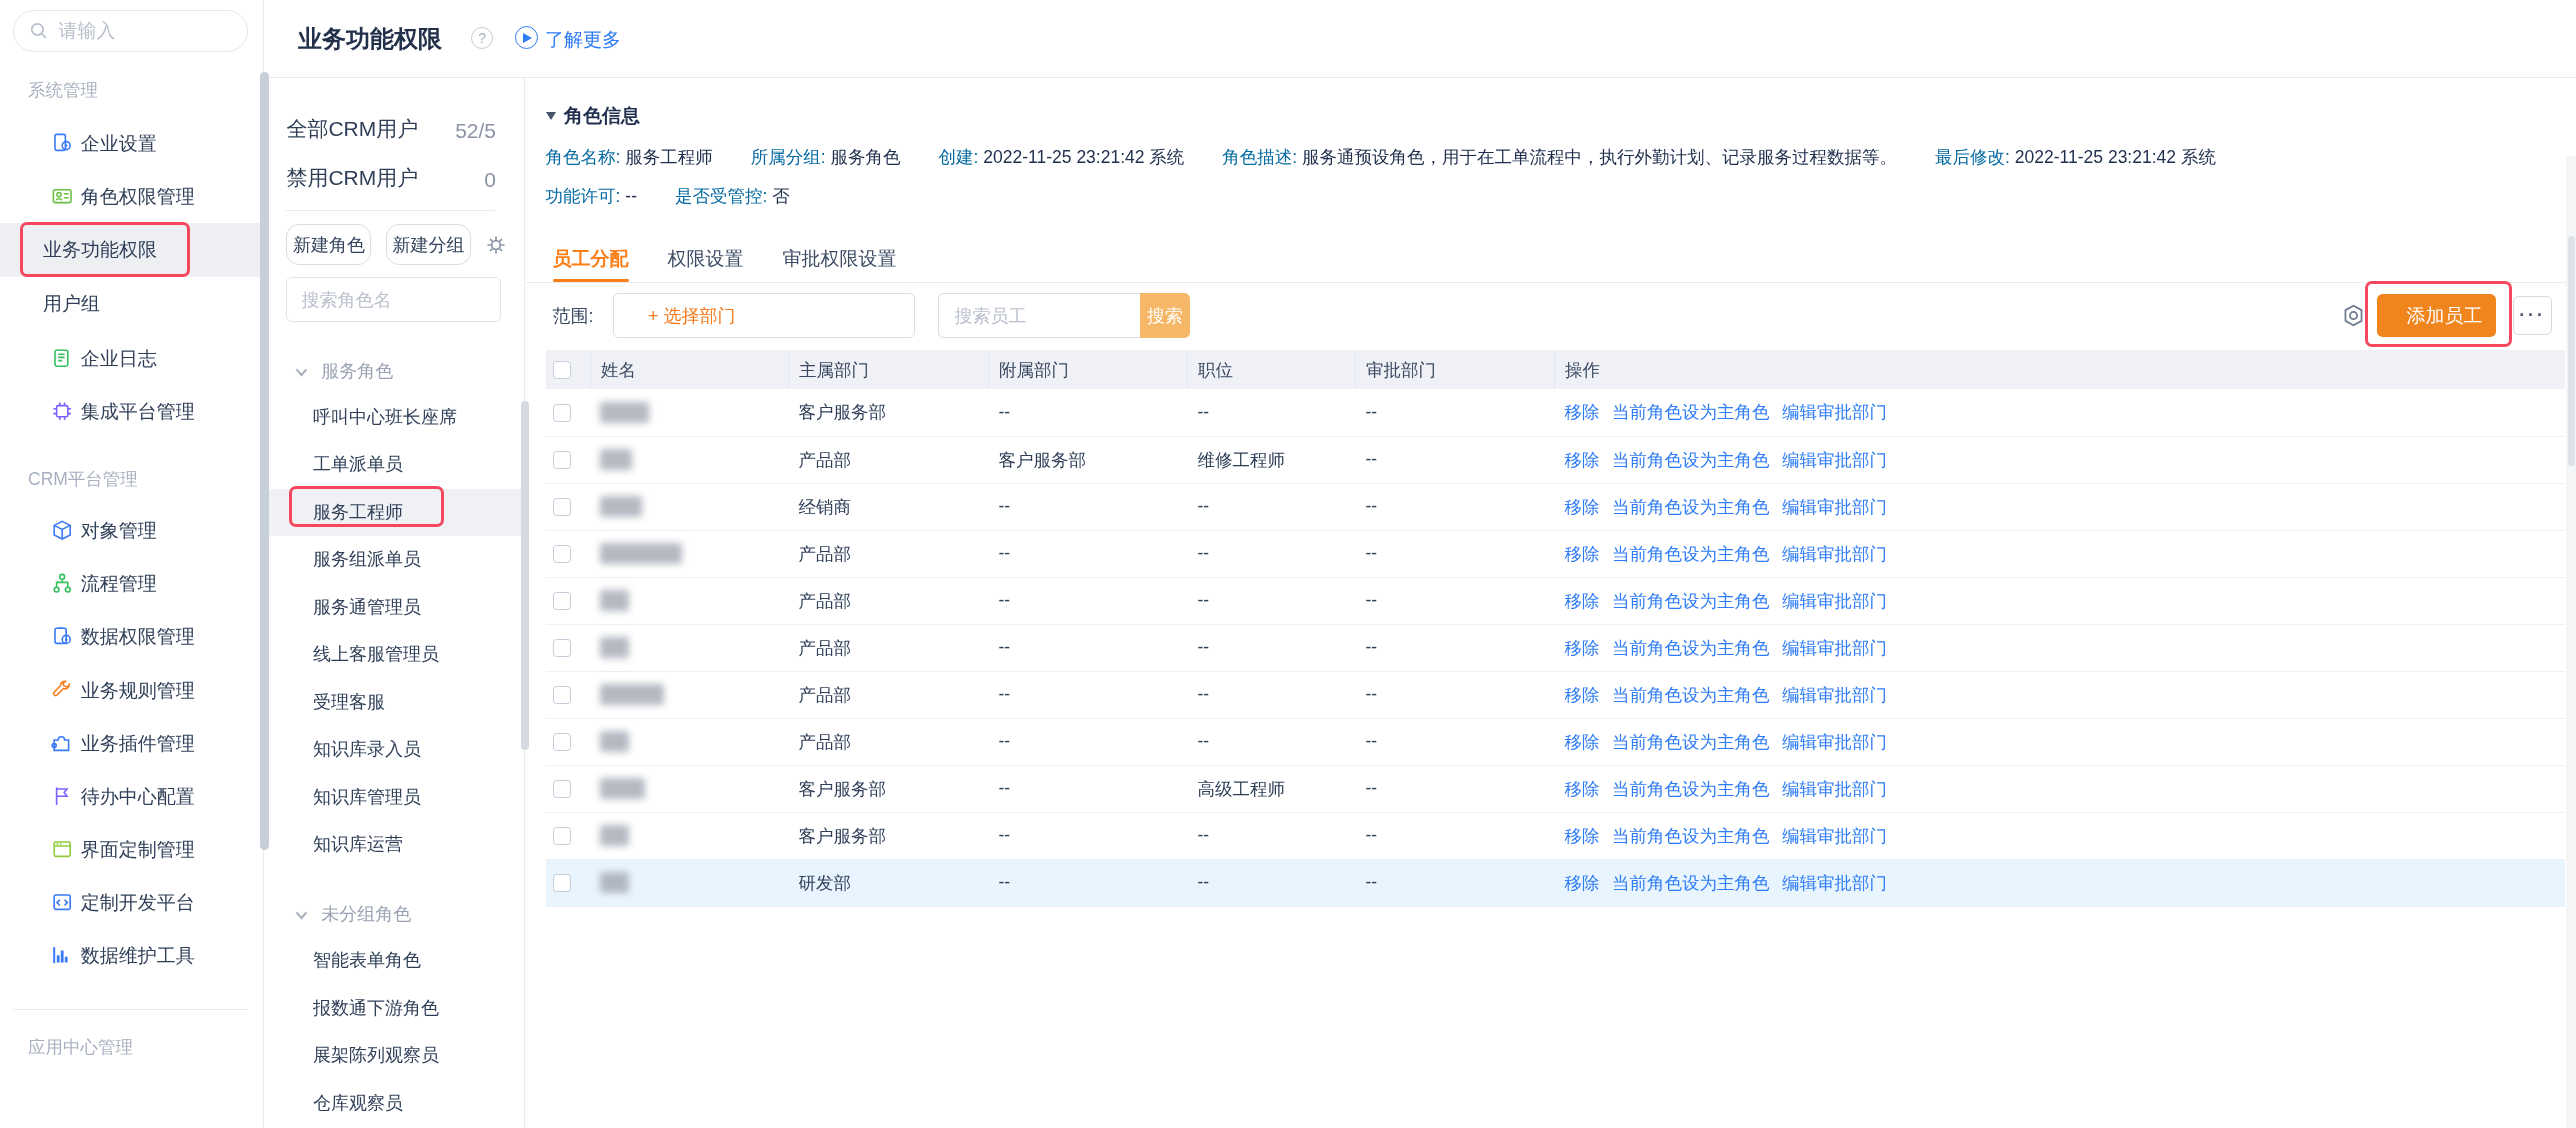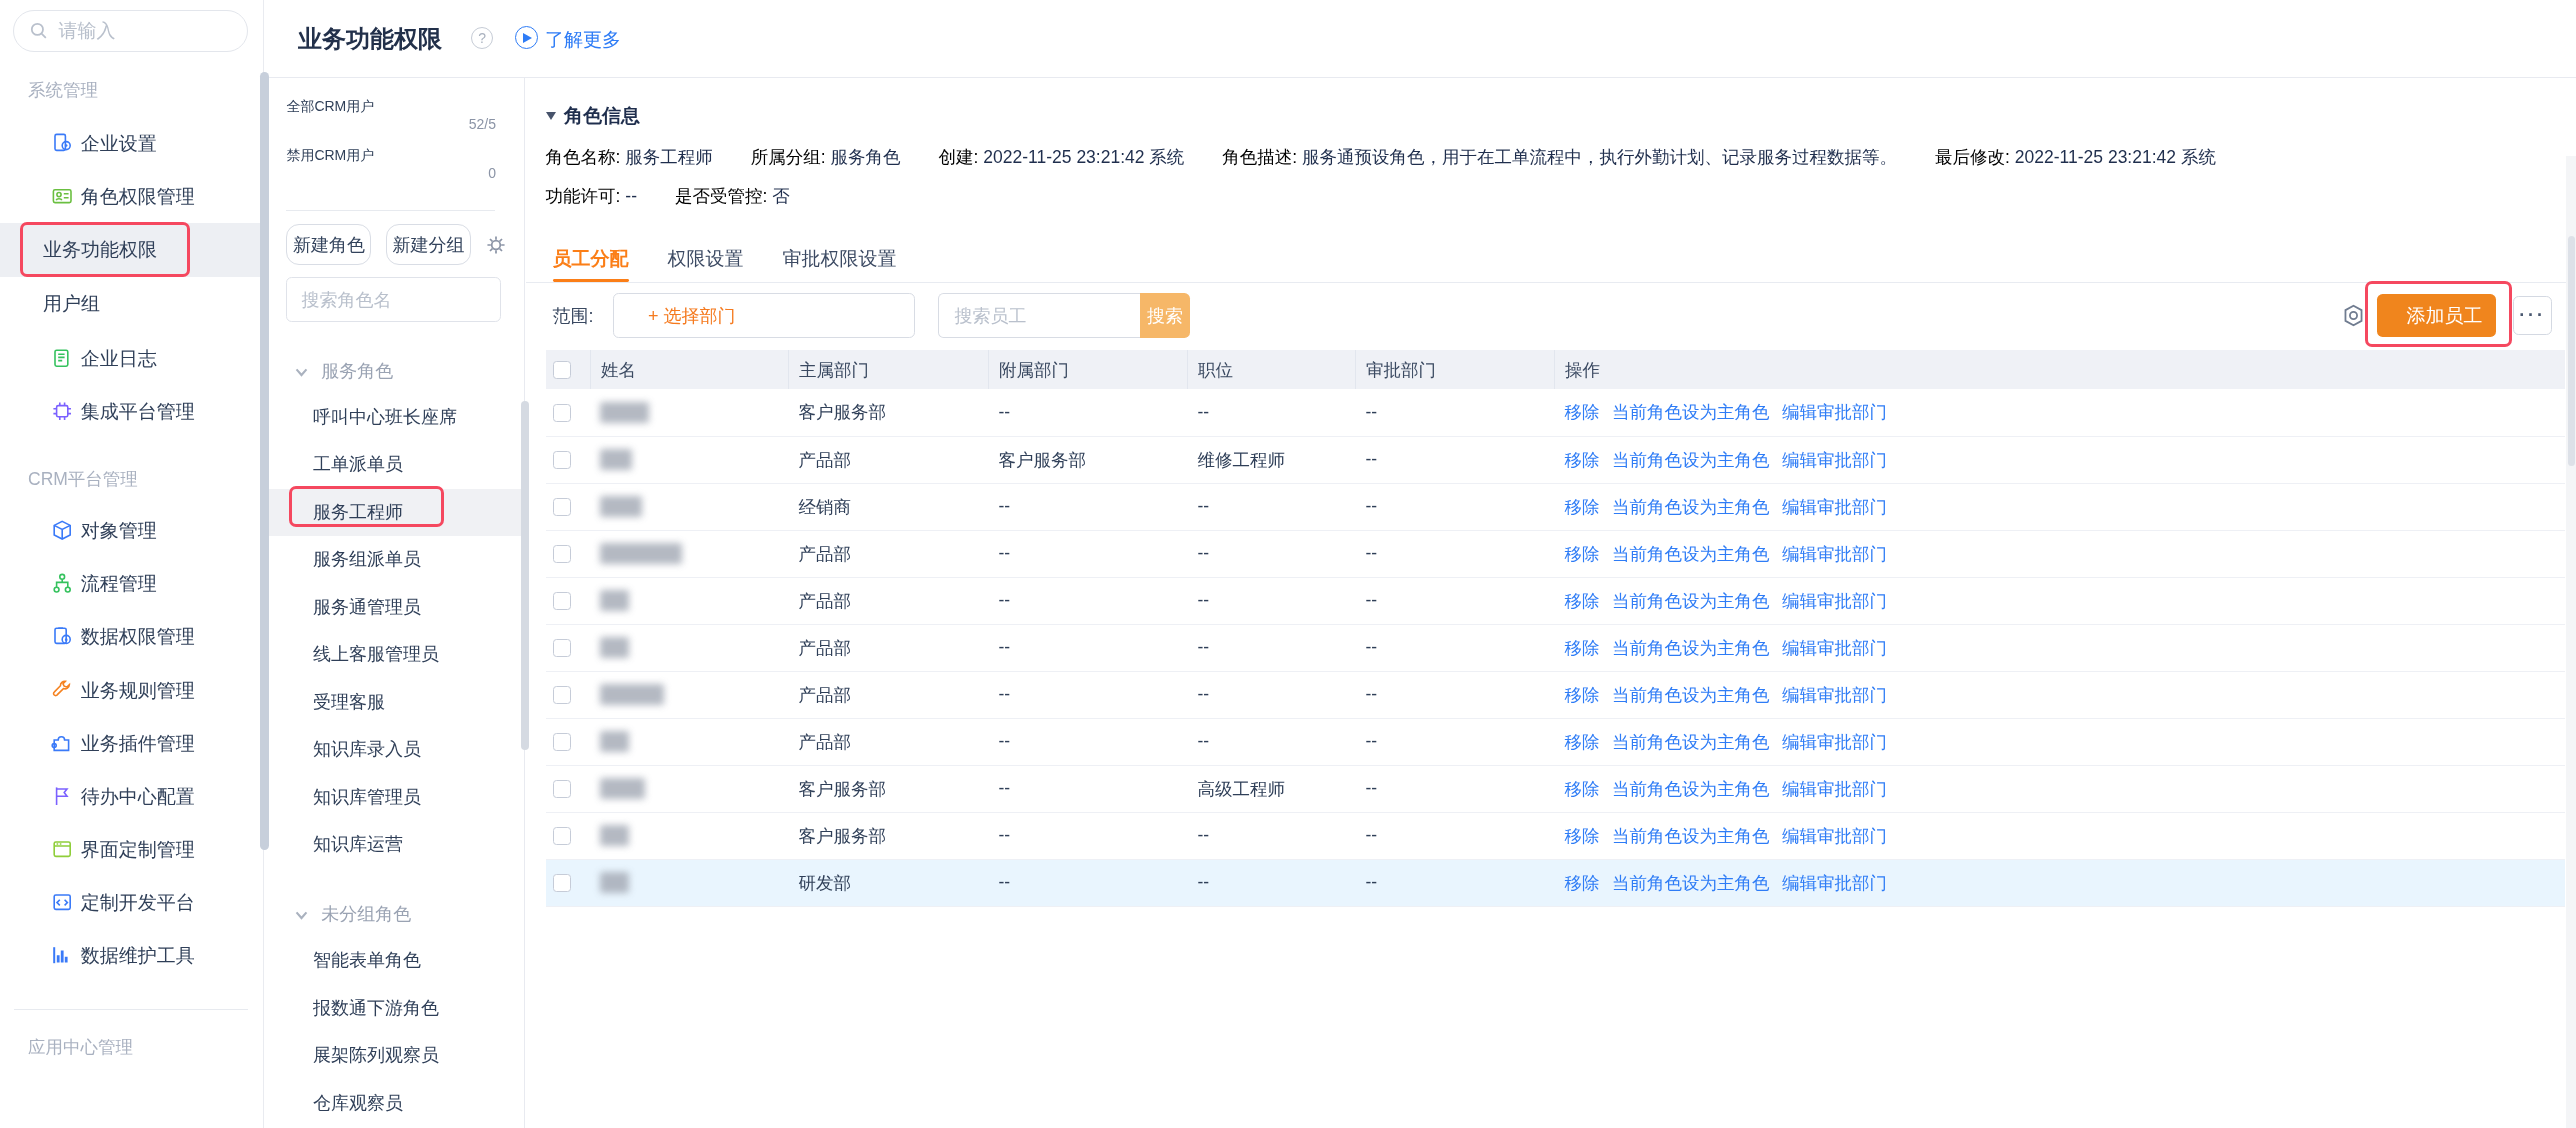--- a/index.html
+++ b/index.html
@@ -23,41 +23,41 @@
   #topbar { position:absolute; left:264px; top:0; right:0; height:78px; background:#fff; }
   #page-title { position:absolute; left:34px; top:23px; font-size:24px; font-weight:bold; color:#22304a; }
   .help-circle { position:absolute; left:207px; top:26.5px; width:22.4px; height:22.4px; border:1.4px solid #c6ccd6; border-radius:50%; color:#aab2bf; font-size:14px; display:flex; align-items:center; justify-content:center; }
   .play-circle { position:absolute; left:251px; top:26px; width:23px; height:23px; border:1.4px solid #2e7cf6; border-radius:50%; color:#2e7cf6; display:flex; align-items:center; justify-content:center; }
   .play-circle .tri { width:0; height:0; border-left:9px solid #2e7cf6; border-top:5.6px solid transparent; border-bottom:5.6px solid transparent; margin-left:2.1px; }
   #learn-more { position:absolute; left:281px; top:27px; font-size:19px; color:#2e7cf6; cursor:pointer; }
   #hdr-border { position:absolute; left:264px; top:77px; right:0; height:0.7px; background:#e8eaf0; }
 
   
   #panel2 { position:absolute; left:264px; top:78px; width:261px; bottom:0; background:#fff; border-right:0.7px solid #e8eaf0; }
-  .p2-stat { position:absolute; left:22.4px; right:28px; height:45px; display:flex; align-items:flex-start; font-size:14px; cursor:pointer;flex-direction:column; }
+  .p2-stat { position:absolute; left:22.4px; right:28px; height:45px; display:flex; align-items:flex-end; font-size:21px; cursor:pointer; }
   .p2-stat .v { margin-left:auto; color:#8b94a6; }
   .p2-div { position:absolute; left:22.4px; right:29px; top:132px; height:0.7px; background:#e7eaef; }
   .p2-btn { position:absolute; top:146px; height:41px; width:85px; border:0.7px solid #d9dde5; border-radius:13px; background:#fff; font-size:18px; color:#33435c; display:flex; align-items:center; justify-content:center; cursor:pointer; }
   #p2-gear { position:absolute; left:220px; top:155px; color:#8b94a6; cursor:pointer; }
   .p2-search { position:absolute; left:22.4px; top:199px; width:215px; height:45px; border:1.4px solid #e0e3ea; border-radius:5.6px; display:flex; align-items:center; padding:0 14px; }
   .p2-search .ph { color:#b9c0cc; font-size:18px; }
   .p2-group { position:absolute; left:0; width:100%; height:42px; display:flex; align-items:center; padding-left:29px; color:#9aa3b3; font-size:18px; cursor:pointer; }
   .p2-group .car { margin-right:11.2px; display:flex; color:#aab2bf; }
   .p2-item { position:absolute; left:0; width:100%; height:47px; line-height:47px; padding-left:49px; font-size:18px; color:#2f3f58; cursor:pointer; white-space:nowrap; }
   .p2-item.selected { background:#f0f1f4; }
   #p2-thumb { position:absolute; right:-4.9px; top:323px; width:7.7px; height:349px; background:#d5dae2; border-radius:4.2px; z-index:4; }
 
   
   #main { position:absolute; left:526px; top:78px; right:0; bottom:0; background:#fff; }
   #info { position:absolute; left:19.6px; top:25px; right:28px; }
   .sec-title { display:flex; align-items:center; font-size:19px; font-weight:bold; color:#1f2e4d; cursor:pointer; }
   .sec-title .tri { width:0; height:0; border-top:8.4px solid #47536b; border-left:5.6px solid transparent; border-right:5.6px solid transparent; margin-right:8.4px; }
   .info-row { display:flex; flex-wrap:nowrap; margin-top:17px; font-size:17.5px; line-height:22.4px; white-space:nowrap; }
   .info-field { margin-right:38px; }
-  .info-field .lb { color:#000000; }
+  .info-field .lb { color:#0369a1; }
   .info-field .vl { color:#1f2e4d; }
   #tabs { position:absolute; left:0; right:0; top:158px; height:47px; padding-left:26.5px; border-bottom:0.7px solid #e8ebf1; display:flex; gap:39px; }
   .tab { position:relative; font-size:19px; color:#3c4a63; display:flex; align-items:center; cursor:pointer; }
   .tab.active { color:#fb7e17; font-weight:bold; }
   .tab.active::after { content:""; position:absolute; left:0; right:0; bottom:0; height:3.5px; background:#fb7e17; border-radius:1.4px; }
   #filter { position:absolute; left:26.5px; top:215px; height:45px; display:flex; align-items:center; }
   #scope-label { font-size:18px; color:#3a4961; }
   .dept-input { margin-left:19.6px; width:302px; height:45px; border:1.4px solid #d8dce4; border-radius:5.6px; display:flex; align-items:center; padding-left:34px; cursor:text; }
   .dept-input span { color:#f57a1f; font-size:18px; }
   .emp-wrap { margin-left:23px; display:flex; height:45px; }

